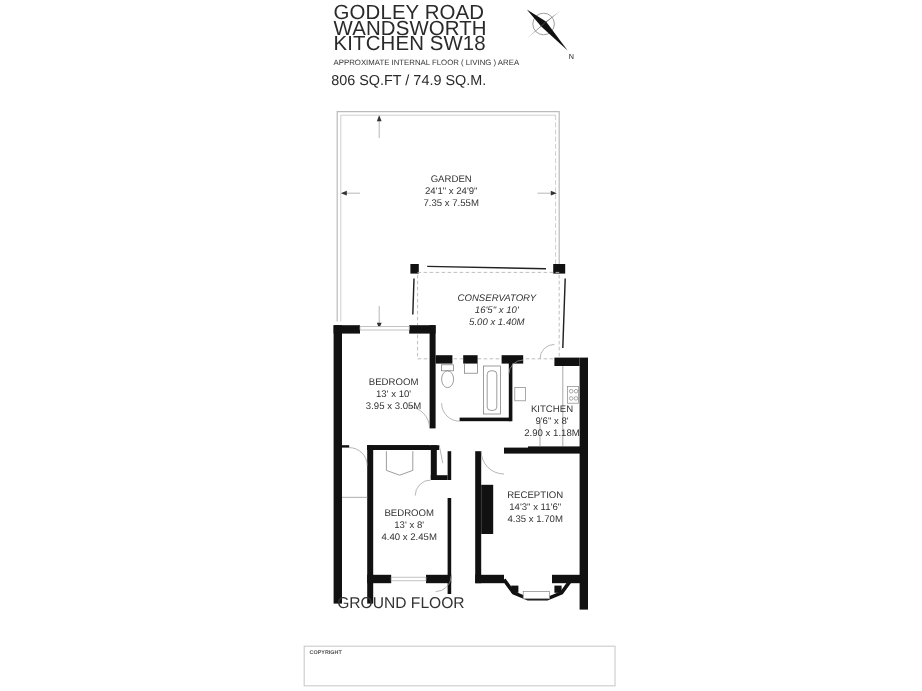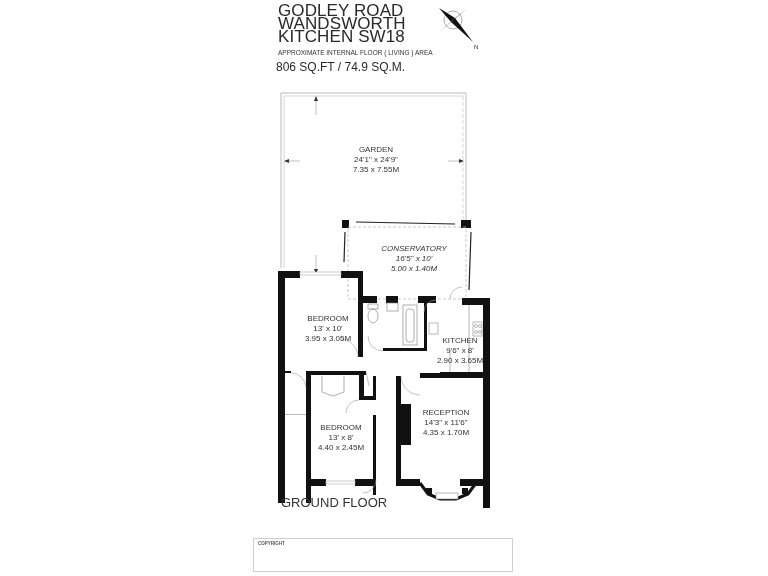--- a/index.html
+++ b/index.html
@@ -165,21 +165,21 @@
   <div>5.00 x 1.40M</div>
 </div>
 <div class="lbl" style="left:296px; top:314px; width:64px;">
   <div>BEDROOM</div>
   <div>13' x 10'</div>
   <div>3.95 x 3.05M</div>
 </div>
 <div class="lbl" style="left:432px; top:336px; width:56px;">
   <div>KITCHEN</div>
   <div>9'6" x 8'</div>
-  <div>2.90 x 3.65M</div>
+  <div>2.90 x 1.18M</div>
 </div>
 <div class="lbl" style="left:313px; top:423px; width:56px;">
   <div>BEDROOM</div>
   <div>13' x 8'</div>
   <div>4.40 x 2.45M</div>
 </div>
 <div class="lbl" style="left:416px; top:408px; width:60px;">
   <div>RECEPTION</div>
   <div>14'3" x 11'6"</div>
   <div>4.35 x 1.70M</div>

